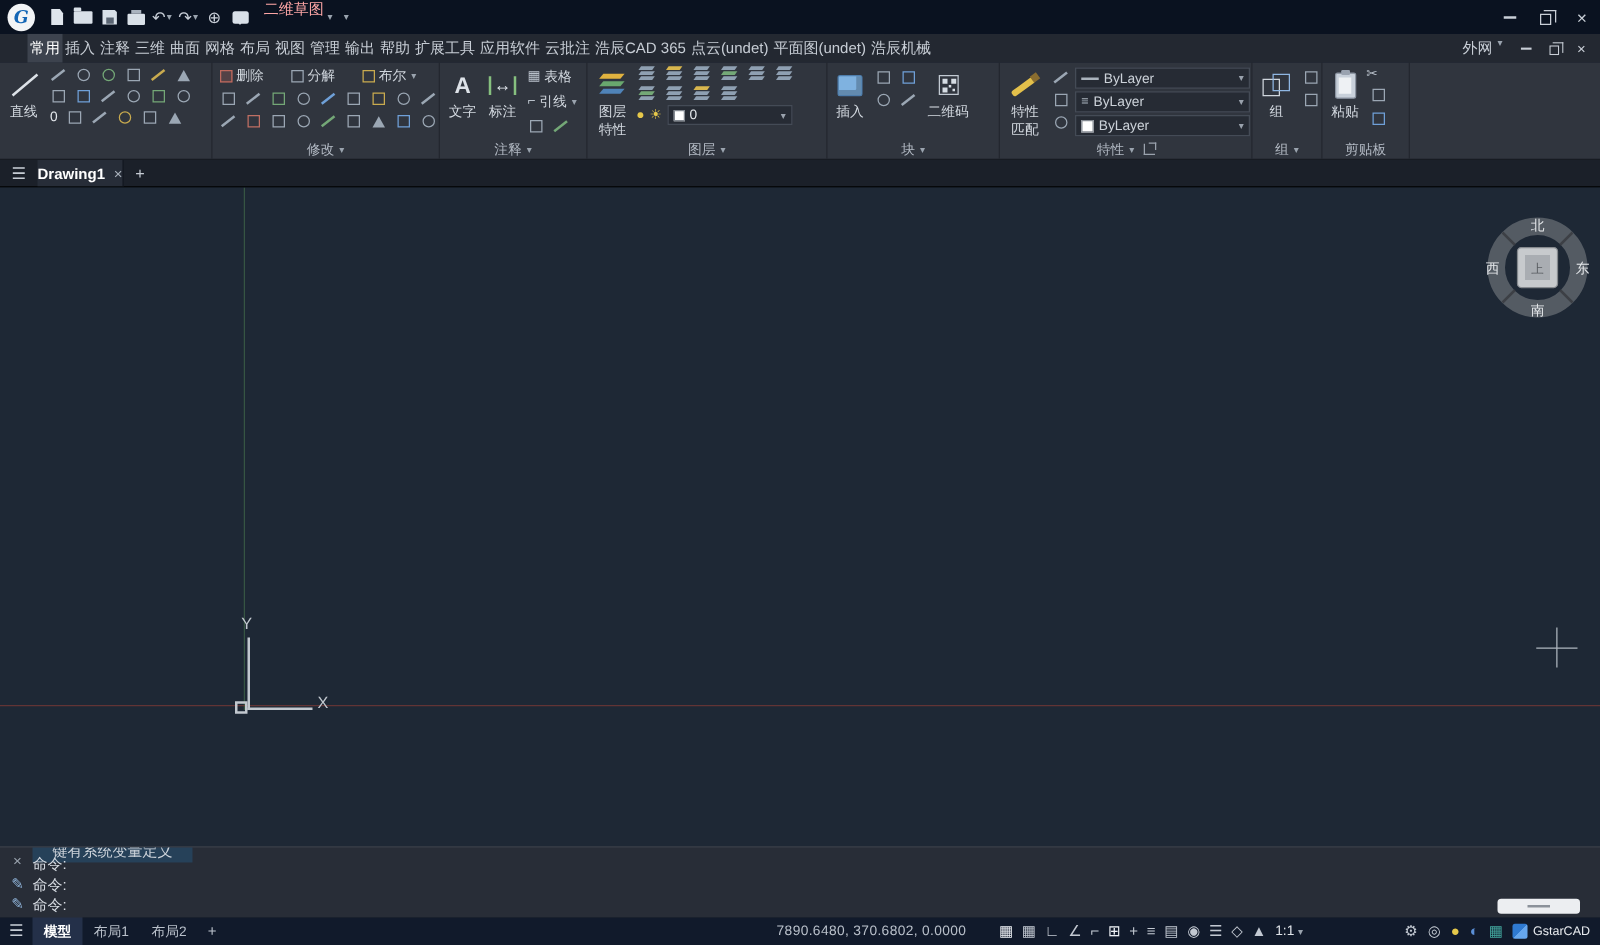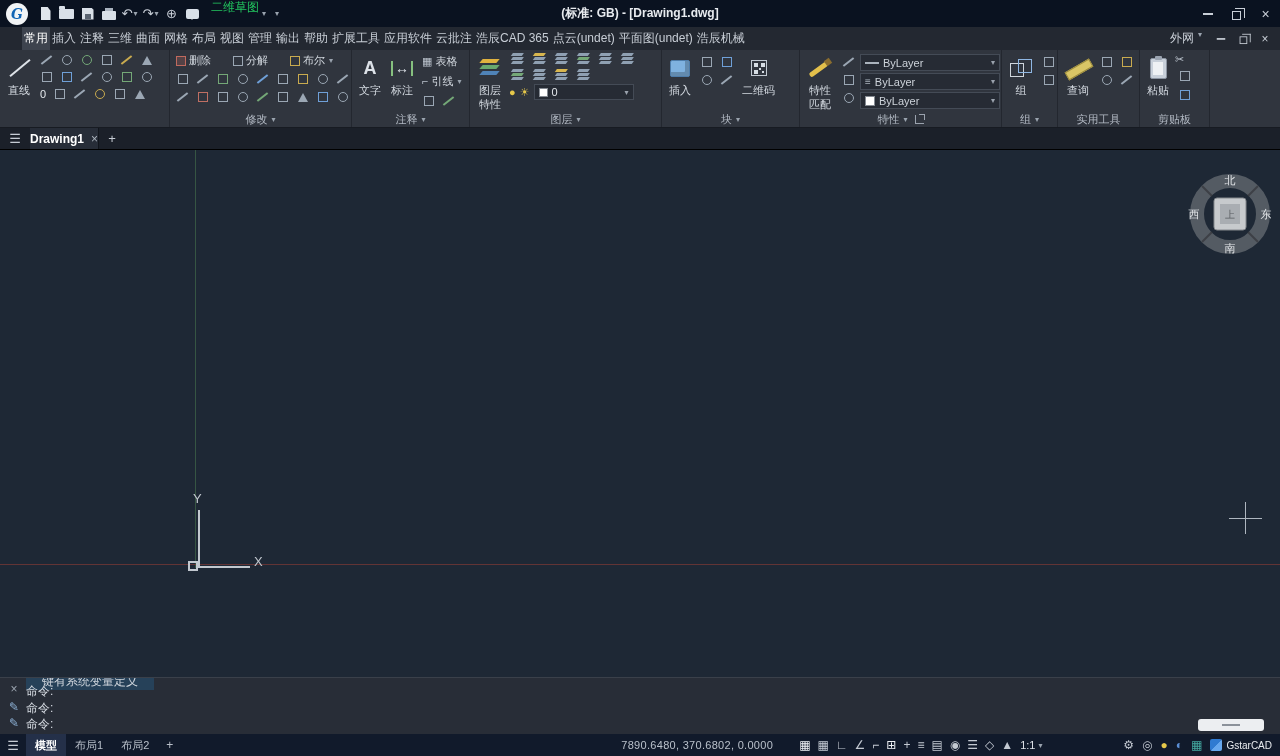--- a/index.html
+++ b/index.html
@@ -15,21 +15,21 @@
   .gf{position:relative}
   .gf-new{width:10px;height:13px;background:#dfe5ec;clip-path:polygon(0 0,72% 0,100% 28%,100% 100%,0 100%)}
   .gf-open{width:15px;height:10px;background:#d9e0e8;border-radius:1px;position:relative}
   .gf-open::before{content:"";position:absolute;top:-3px;left:0;width:6px;height:3px;background:#d9e0e8;border-radius:1px 1px 0 0}
   .gf-save{width:12px;height:12px;background:#d9e0e8;clip-path:polygon(0 0,82% 0,100% 18%,100% 100%,0 100%);position:relative}
   .gf-save::after{content:"";position:absolute;left:3px;top:6px;width:6px;height:5px;background:#5a6472}
   .gf-print{width:14px;height:9px;background:#d9e0e8;border-radius:1px;position:relative;margin-top:3px}
   .gf-print::before{content:"";position:absolute;top:-3px;left:3px;width:8px;height:3px;background:#aab3bf}
   .gf-chat{width:13px;height:10px;background:#d9e0e8;border-radius:2px;position:relative}
   .gf-chat::after{content:"";position:absolute;bottom:-4px;left:3px;border:3px solid transparent;border-top:4px solid #d9e0e8}
-  #ws-label{color:#22c55e;font-size:12px;margin:0 2px 12px 8px;cursor:pointer}
+  #ws-label{color:#fca5a5;font-size:12px;margin:0 2px 12px 8px;cursor:pointer}
   #win-title{position:absolute;left:0;right:0;text-align:center;font-weight:bold;color:#e8ebef;font-size:12px;pointer-events:none}
   #tb-controls{margin-left:auto;display:flex;height:100%}
   .wc{width:29px;height:100%;display:flex;align-items:center;justify-content:center;color:#c9cfd7;cursor:pointer}
   .wc .bar{width:10px;height:2px;background:#c9cfd7}
   .wc .rs{width:9px;height:9px;border:1.5px solid #c9cfd7;position:relative;margin-top:3px}
   .wc .rs::before{content:"";position:absolute;top:-4px;left:2px;width:9px;height:9px;border-top:1.5px solid #c9cfd7;border-right:1.5px solid #c9cfd7}
   .wc.close{font-size:14px}
 
   
   #tabrow{height:23px;background:#232831;display:flex;align-items:stretch;padding-left:22px}
@@ -177,21 +177,20 @@
       <span>⊕</span>
     </div>
   <div class="qbtn">
       <span class="gf gf-chat"></span>
     </div>
   <span id="ws-label">二维草图</span>
   <span class="caret">▾</span>
   <div class="qbtn">
       <span class="caret">▾</span>
     </div>
-  <div id="win-title">(标准: GB) - [Drawing1.dwg]</div>
   <div id="tb-controls">
     <div class="wc">
         <span class="bar"></span>
       </div>
     <div class="wc">
         <span class="rs"></span>
       </div>
     <div class="wc close">
         <span>×</span>
       </div>
@@ -616,51 +615,20 @@
             <b class="b"></b>
           </i>
       </div>
     </div>
     <div class="panel-label">
         <span>组</span>
         <span class="caret">▾</span>
       </div>
   </div>
 
-  <div class="panel" style="width:82px">
-    <div class="panel-body">
-      <div class="bb">
-        <span class="ig">
-            <span class="ig-measure"></span>
-          </span>
-        <span class="lb">查询</span>
-      </div>
-      <div class="col" style="gap:2px;margin-top:2px">
-        <div class="row">
-          <i class="mi">
-              <b class="b"></b>
-            </i>
-          <i class="mi y">
-              <b class="b"></b>
-            </i>
-        </div>
-        <div class="row">
-          <i class="mi">
-              <b class="cr"></b>
-            </i>
-          <i class="mi">
-              <b class="ln"></b>
-            </i>
-        </div>
-      </div>
-    </div>
-    <div class="panel-label">
-        <span>实用工具</span>
-      </div>
-  </div>
 
   <div class="panel" style="width:70px">
     <div class="panel-body">
       <div class="bb">
         <span class="ig">
             <span class="ig-paste"></span>
           </span>
         <span class="lb">粘贴</span>
       </div>
       <div class="col" style="gap:3px;margin-top:2px">

